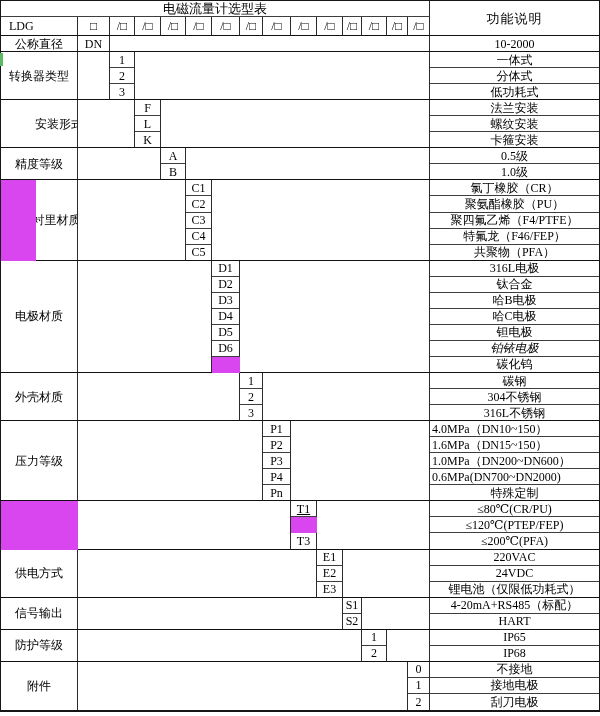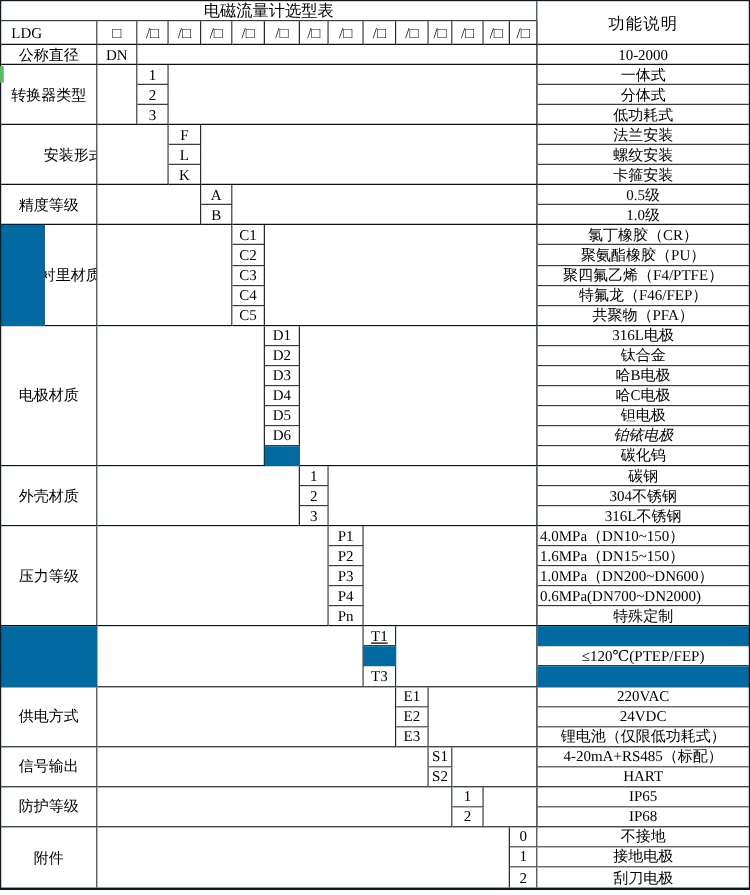--- a/index.html
+++ b/index.html
@@ -7,21 +7,21 @@
   body {
     width: 600px; height: 716px;
     font-family: "Liberation Serif", "DejaVu Serif", serif;
     color: #000;
     position: relative;
   }
   #sheet {
     position: absolute; left: 0; top: 0; width: 600px;
     border: 1px solid #161616;
     border-bottom: 2px solid #161616;
-    background: #0369a1;
+    background: #d946ef;
   }
   #grid {
     display: grid;
     width: 100%;
     grid-template-columns: 77px 32px 25px 26px 25px 26px 28px 23px 28px 26px 26px 19px 25px 21px 22px 1fr;
     grid-template-rows: 16px 19px repeat(42, 16.05px);
   }
   .cell {
     display: flex; align-items: center; justify-content: center;
     border-right: 1px solid #2b2b2b;
@@ -144,23 +144,25 @@
       <div class="cell lastcol  left" style="grid-area: 28 / 16 / span 1 / span 1;">1.6MPa（DN15~150）</div>
       <div class="cell codecell " style="grid-area: 29 / 9 / span 1 / span 1;">P3</div>
       <div class="cell lastcol  left" style="grid-area: 29 / 16 / span 1 / span 1;">1.0MPa（DN200~DN600）</div>
       <div class="cell codecell " style="grid-area: 30 / 9 / span 1 / span 1;">P4</div>
       <div class="cell lastcol  left" style="grid-area: 30 / 16 / span 1 / span 1;">0.6MPa(DN700~DN2000)</div>
       <div class="cell codecell sec-end" style="grid-area: 31 / 9 / span 1 / span 1;">Pn</div>
       <div class="cell lastcol sec-end" style="grid-area: 31 / 16 / span 1 / span 1;">特殊定制</div>
       <div class="cell sec-end" style="grid-area: 27 / 10 / span 5 / span 6;"></div>
       <div class="cell sec-end" style="grid-area: 32 / 2 / span 3 / span 8;"></div>
       <div class="cell codecell " style="grid-area: 32 / 10 / span 1 / span 1; text-decoration: underline;">T1</div>
+      <div class="cell lastcol " style="grid-area: 32 / 16 / span 1 / span 1;">≤80℃(CR/PU)</div>
       <div class="cell codecell " style="grid-area: 33 / 10 / span 1 / span 1; margin-top: 44px;">T2</div>
       <div class="cell lastcol " style="grid-area: 33 / 16 / span 1 / span 1;">≤120℃(PTEP/FEP)</div>
       <div class="cell codecell sec-end" style="grid-area: 34 / 10 / span 1 / span 1;">T3</div>
+      <div class="cell lastcol sec-end" style="grid-area: 34 / 16 / span 1 / span 1;">≤200℃(PFA)</div>
       <div class="cell sec-end" style="grid-area: 32 / 11 / span 3 / span 5;"></div>
       <div class="cell sec-end" style="grid-area: 35 / 1 / span 3 / span 1;">供电方式</div>
       <div class="cell sec-end" style="grid-area: 35 / 2 / span 3 / span 9;"></div>
       <div class="cell codecell " style="grid-area: 35 / 11 / span 1 / span 1;">E1</div>
       <div class="cell lastcol " style="grid-area: 35 / 16 / span 1 / span 1;">220VAC</div>
       <div class="cell codecell " style="grid-area: 36 / 11 / span 1 / span 1;">E2</div>
       <div class="cell lastcol " style="grid-area: 36 / 16 / span 1 / span 1;">24VDC</div>
       <div class="cell codecell sec-end" style="grid-area: 37 / 11 / span 1 / span 1;">E3</div>
       <div class="cell lastcol sec-end" style="grid-area: 37 / 16 / span 1 / span 1;">锂电池（仅限低功耗式）</div>
       <div class="cell sec-end" style="grid-area: 35 / 12 / span 3 / span 4;"></div>

